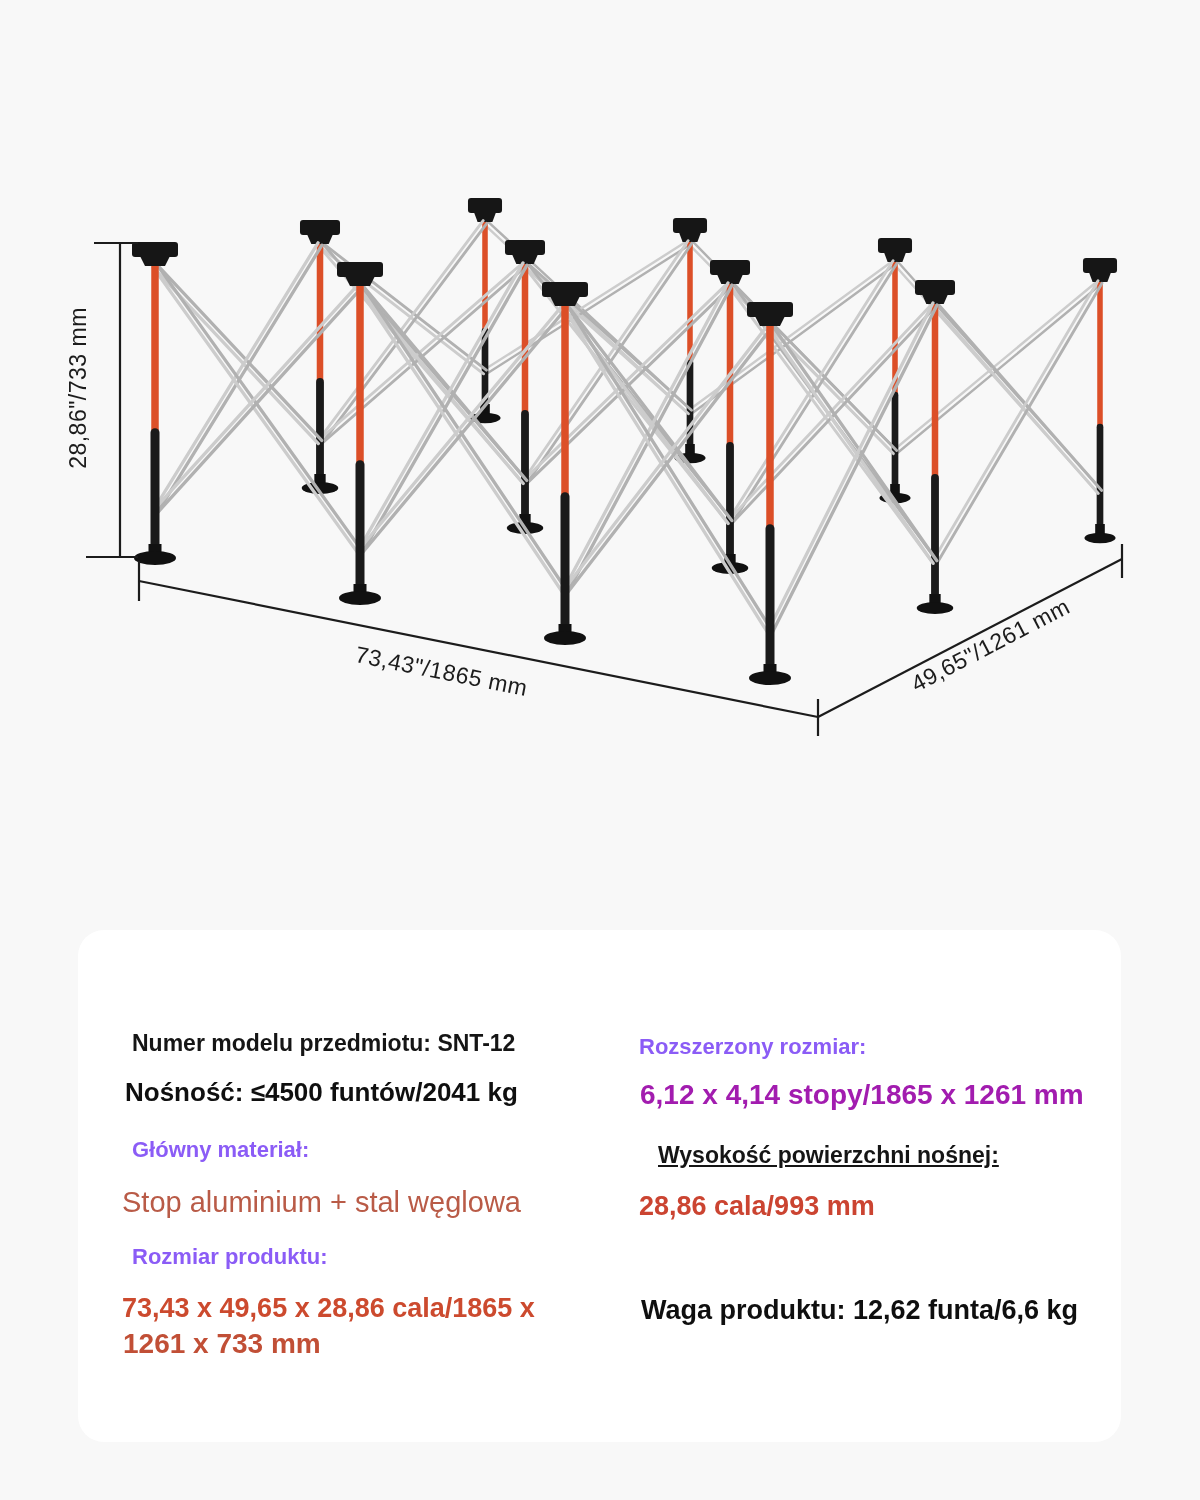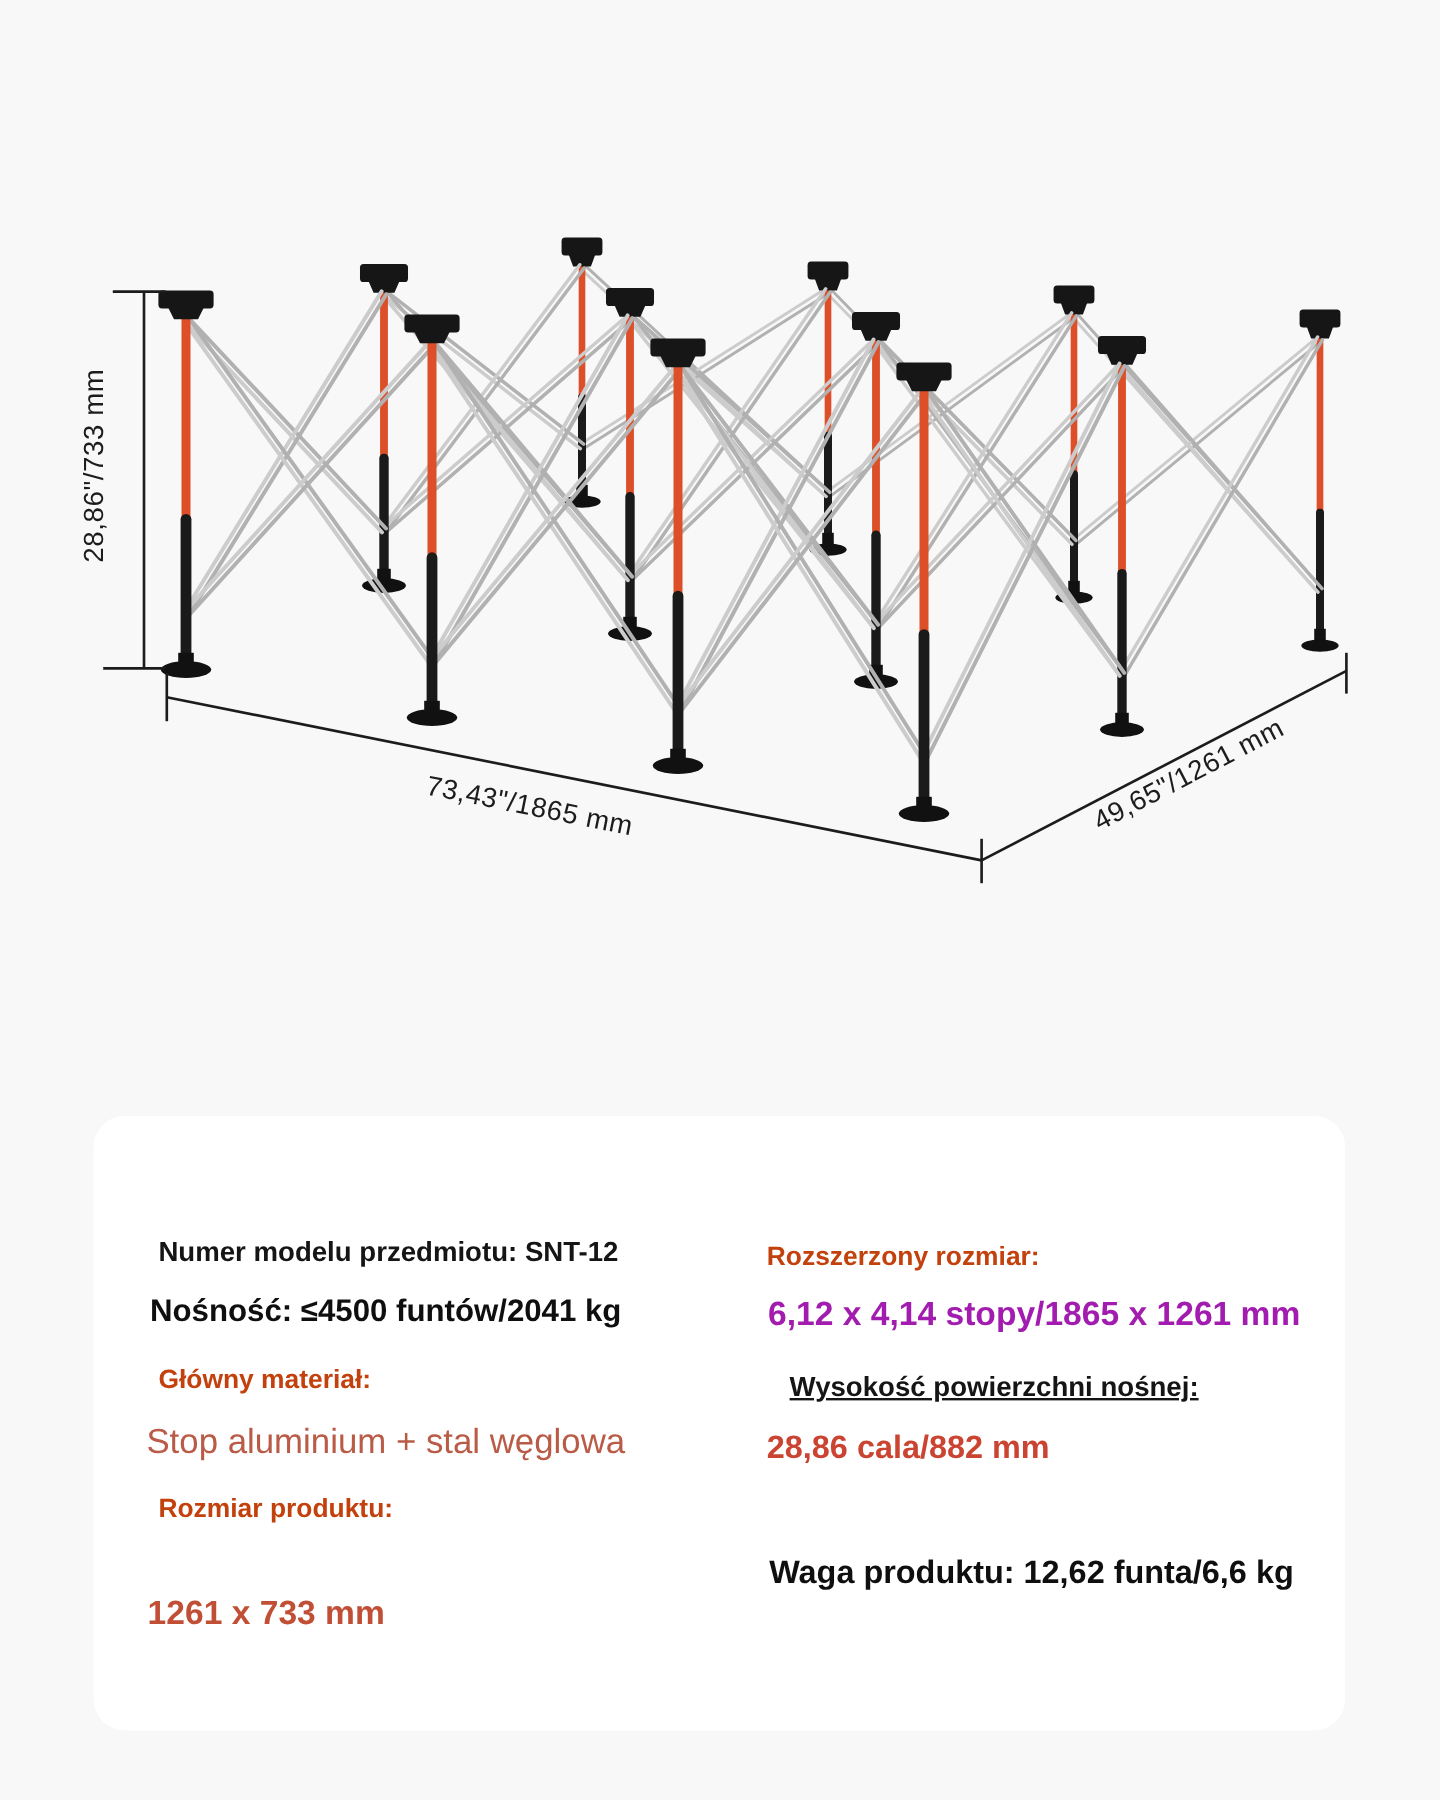--- a/index.html
+++ b/index.html
@@ -22,21 +22,21 @@
   }
   
   .spec-card{
     position:absolute;
     left:78px;top:930px;
     width:1043px;height:512px;
     background:#ffffff;
     border-radius:26px;
   }
   .spec-item{position:absolute;white-space:nowrap;line-height:1.15;}
-  .k-label{font-size:22px;font-weight:600;color:#c2410c;}
+  .k-label{font-size:22px;font-weight:600;color:#8b5cf6;}
   .k-label-lg{font-size:23px;font-weight:600;color:#151515;}
   .k-value-black{font-size:27px;font-weight:600;color:#0f0f0f;}
   .k-value-terracotta{font-size:29px;font-weight:500;color:#b95b47;}
   .k-value-orange{font-size:27px;font-weight:700;color:#cc4a2e;}
   .k-value-orange-md{font-size:27px;font-weight:600;color:#cb4431;}
   .k-value-orange-sm{font-size:28px;font-weight:600;color:#c14f36;}
   
   .pos-l1{left:54px;top:100px;}
   .pos-l2{left:47px;top:148px;font-size:26px;}
   .pos-l3{left:54px;top:207px;text-align:right;}
@@ -221,20 +221,21 @@
     <text class="dim-text" text-anchor="middle" font-size="24" x="994" y="652" transform="rotate(-27.5 994 652)">49,65"/1261 mm</text>
   </svg>
 </div>
 
 <div class="spec-card">
   <div class="spec-item k-label-lg pos-l1">Numer modelu przedmiotu: SNT-12</div>
   <div class="spec-item k-value-black pos-l2">Nośność: ≤4500 funtów/2041 kg</div>
   <div class="spec-item k-label pos-l3">Główny materiał:</div>
   <div class="spec-item k-value-terracotta pos-l4">Stop aluminium + stal węglowa</div>
   <div class="spec-item k-label pos-l5">Rozmiar produktu:</div>
+  <div class="spec-item k-value-orange pos-l6">73,43 x 49,65 x 28,86 cala/1865 x</div>
   <div class="spec-item k-value-orange-sm pos-l7">1261 x 733 mm</div>
 
   <div class="spec-item k-label pos-r1">Rozszerzony rozmiar:</div>
   <div class="spec-item k-value-orange pos-r2">6,12 x 4,14 stopy/1865 x 1261 mm</div>
   <div class="spec-item k-label-lg pos-r3">Wysokość powierzchni nośnej:</div>
-  <div class="spec-item k-value-orange-md pos-r4">28,86 cala/882 mm</div>
+  <div class="spec-item k-value-orange-md pos-r4">28,86 cala/993 mm</div>
   <div class="spec-item k-value-black pos-r6">Waga produktu: 12,62 funta/6,6 kg</div>
 </div>
 
 </body></html>

